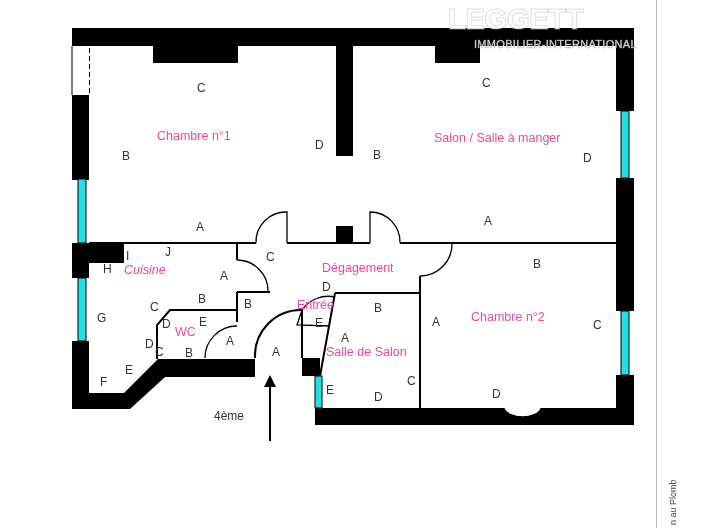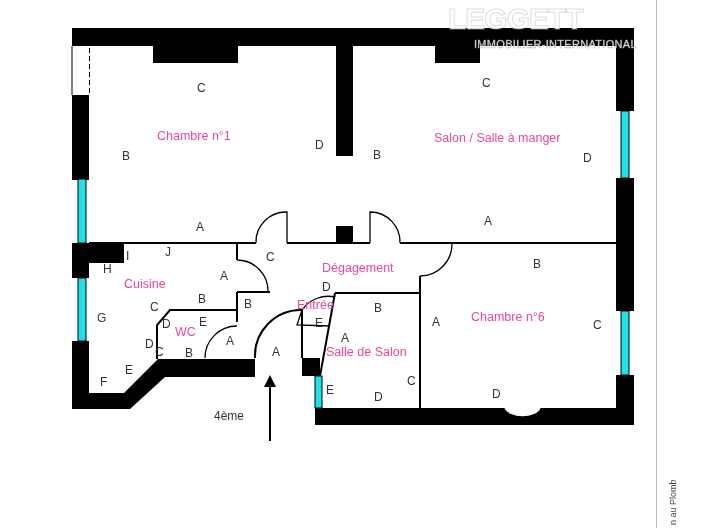--- a/index.html
+++ b/index.html
@@ -115,21 +115,21 @@
 <div class="lbl room" style="left:418px;top:132px;margin-left:16px;">Salon / Salle à manger</div>
 <div class="lbl" style="left:482px;top:77px;">C</div>
 <div class="lbl" style="left:373px;top:149px;">B</div>
 <div class="lbl" style="left:583px;top:152px;">D</div>
 <div class="lbl" style="left:484px;top:215px;">A</div>
 
 <div class="lbl room" style="left:322px;top:262px;">Dégagement</div>
 <div class="lbl" style="left:266px;top:251px;">C</div>
 <div class="lbl" style="left:322px;top:281px;">D</div>
 
-<div class="lbl room" style="left:124px;top:278px;">Cuisine</div>
+<div class="lbl room" style="left:124px;top:264px;font-style:italic;">Cuisine</div>
 <div class="lbl" style="left:165px;top:246px;">J</div>
 <div class="lbl" style="left:126px;top:250px;">I</div>
 <div class="lbl" style="left:103px;top:263px;">H</div>
 <div class="lbl" style="left:97px;top:312px;">G</div>
 <div class="lbl" style="left:220px;top:270px;">A</div>
 <div class="lbl" style="left:198px;top:293px;">B</div>
 <div class="lbl" style="left:150px;top:301px;">C</div>
 <div class="lbl" style="left:145px;top:338px;">D</div>
 <div class="lbl" style="left:125px;top:364px;">E</div>
 <div class="lbl" style="left:100px;top:376px;">F</div>
@@ -146,19 +146,19 @@
 <div class="lbl" style="left:272px;top:346px;">A</div>
 
 <div class="lbl room" style="left:326px;top:346px;">Salle de Salon</div>
 <div class="lbl" style="left:374px;top:302px;">B</div>
 <div class="lbl" style="left:341px;top:332px;">A</div>
 <div class="lbl" style="left:315px;top:317px;">E</div>
 <div class="lbl" style="left:407px;top:375px;">C</div>
 <div class="lbl" style="left:326px;top:384px;">E</div>
 <div class="lbl" style="left:374px;top:391px;">D</div>
 
-<div class="lbl room" style="left:471px;top:311px;">Chambre n°6</div>
+<div class="lbl room" style="left:471px;top:311px;">Chambre n°2</div>
 <div class="lbl" style="left:533px;top:258px;">B</div>
 <div class="lbl" style="left:432px;top:316px;">A</div>
 <div class="lbl" style="left:593px;top:319px;">C</div>
 <div class="lbl" style="left:492px;top:388px;">D</div>
 
 <div class="lbl" style="left:206px;top:410px;margin-left:8px;">4ème</div>
 
 </body></html>

